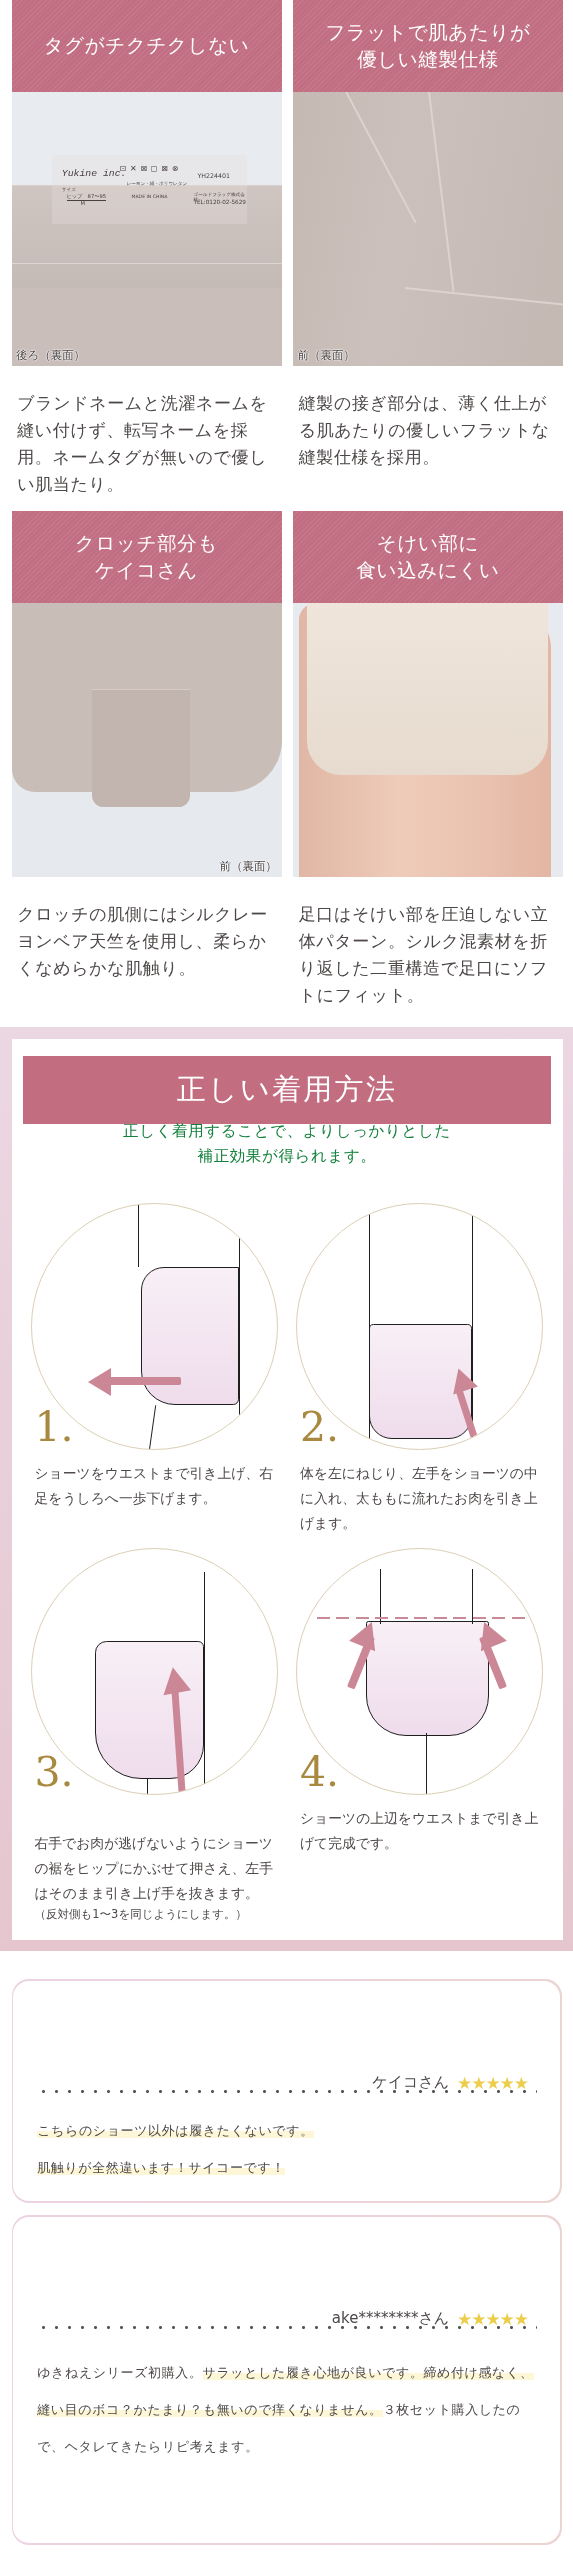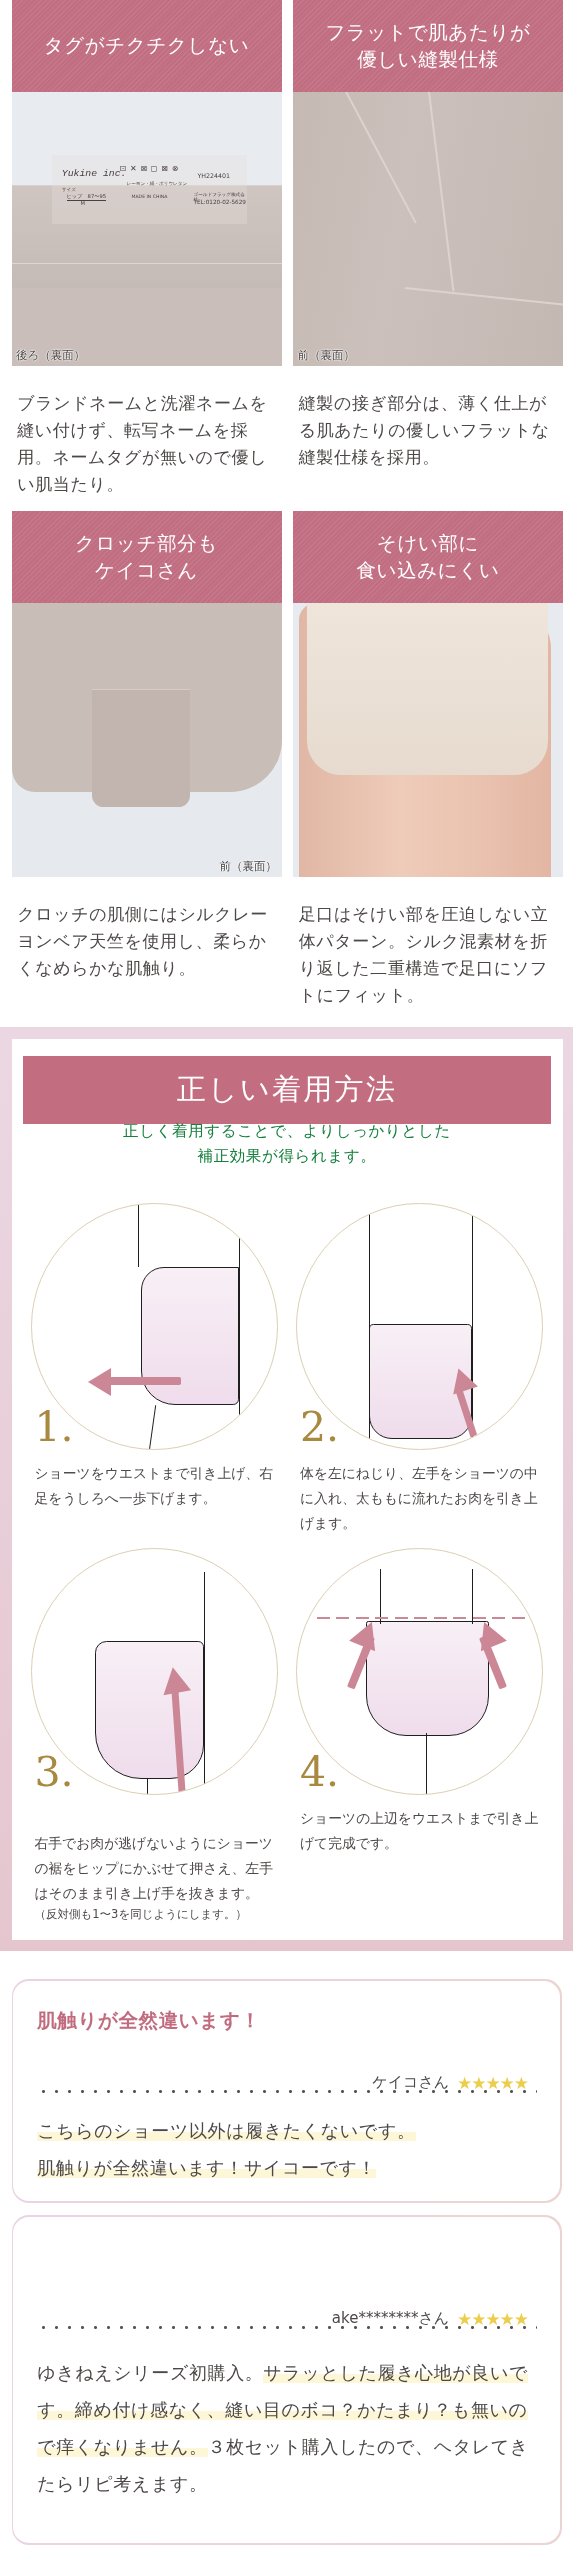--- a/index.html
+++ b/index.html
@@ -70,21 +70,21 @@
   .dash { position: absolute; height: 2.9px; background: repeating-linear-gradient(90deg, #c98a98 0 12.6px, transparent 12.6px 19.5px); }
 
   
   .review { position: absolute; left: 11.5px; width: 550px; border-radius: 17px; padding: 1.7px; background: linear-gradient(90deg, #ecd3e3, #ebd5d3); }
   .review-inner { position: relative; width: 100%; height: 100%; background: #fff; border-radius: 16px; }
   .rev-title { position: absolute; left: 24px; font-size: 19.5px; font-weight: bold; color: #c06c7e; letter-spacing: 0.6px; }
   .rev-meta { position: absolute; right: 32px; display: flex; align-items: center; gap: 8px; margin-top: 20px; }
   .rev-name { font-size: 15px; color: #4d4847; }
   .rev-stars { font-size: 17px; color: #ecce4c; letter-spacing: -1.1px; }
   .rev-dots { position: absolute; left: 24px; right: 23px; height: 3.4px; background-image: radial-gradient(circle, #555 1.4px, transparent 1.7px); background-size: 13px 3.4px; background-repeat: repeat-x; }
-  .rev-body { position: absolute; left: 24px; width: 505px; font-size: 18px; color: #4d4847; letter-spacing: 0.6px; }
+  .rev-body { position: absolute; left: 24px; width: 505px; font-size: 13px; color: #4d4847; letter-spacing: 0.6px; }
   .hl { background: linear-gradient(transparent 55%, #fdf7d7 55%); }
 </style>
 </head>
 <body>
 
 <div class="feature" style="left:11.5px; top:0;">
   <div class="fhead">
     <span>タグがチクチクしない</span>
   </div>
   <div class="fphoto ph-tag">
@@ -207,21 +207,20 @@
         <div class="arrow-head" style="left:178px; top:72px; border-bottom:26px solid #cc8796; border-left:14.3px solid transparent; border-right:14.3px solid transparent; transform:rotate(-22deg);"></div>
       </div>
       <span class="step-num">4.</span>
       <p class="step-text">ショーツの上辺をウエストまで引き上げて完成です。</p>
     </div>
   </div>
 </div>
 
 <div class="review" style="top:1979px; height:224px;">
   <div class="review-inner">
-    <h3 class="rev-title" style="top:26px;">肌触りが全然違います！</h3>
     <div class="rev-meta" style="top:72px;">
       <span class="rev-name">ケイコさん</span>
       <span class="rev-stars">★★★★★</span>
     </div>
     <div class="rev-dots" style="top:109px;"></div>
     <div class="rev-body" style="top:131px; line-height:37px;">
       <span class="hl">こちらのショーツ以外は履きたくないです。</span><br>
       <span class="hl">肌触りが全然違います！サイコーです！</span>
     </div>
   </div>

